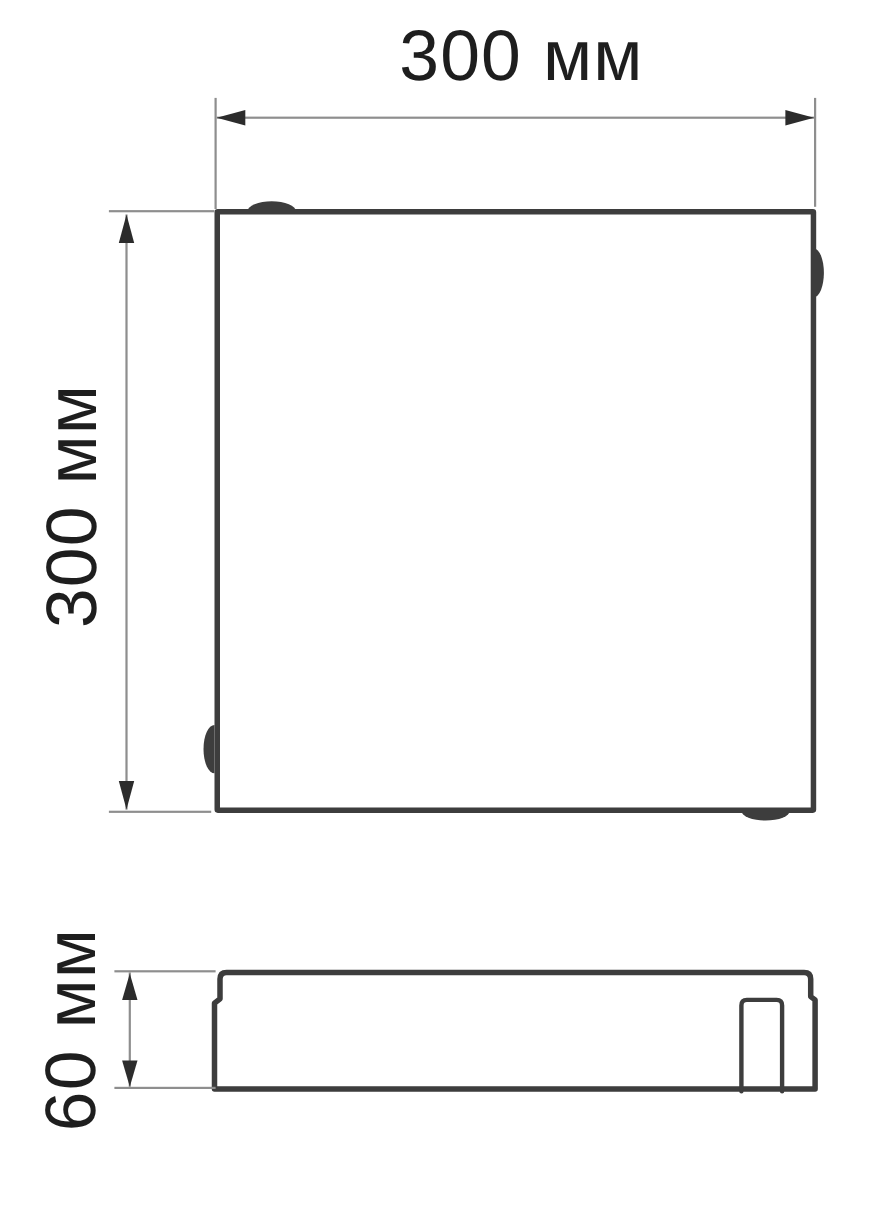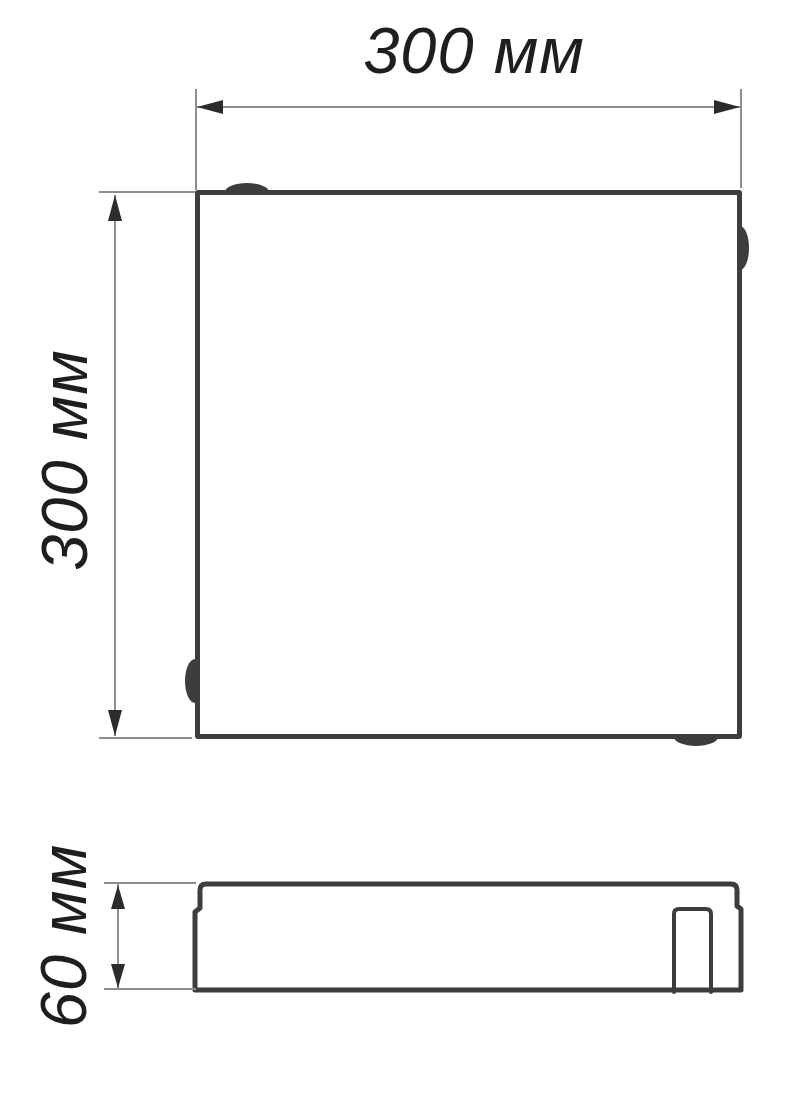--- a/index.html
+++ b/index.html
@@ -10,21 +10,20 @@
     --background:#ffffff;
   }
   html,body{margin:0;padding:0;}
   body{background:#e9e9e9;font-family:"Liberation Sans",sans-serif;}
   .canvas{
     position:relative;
     width:812px;height:1114px;
     margin:0 auto;
     background:var(--background);
     overflow:hidden;
-    font-style:italic;
   }
   
   .line{position:absolute;background:var(--dim-line);}
   .dim-label{
     position:absolute;
     font-family:"Liberation Sans",sans-serif;
     font-weight:500;
     font-size:65px;
     line-height:70px;
     letter-spacing:1px;

